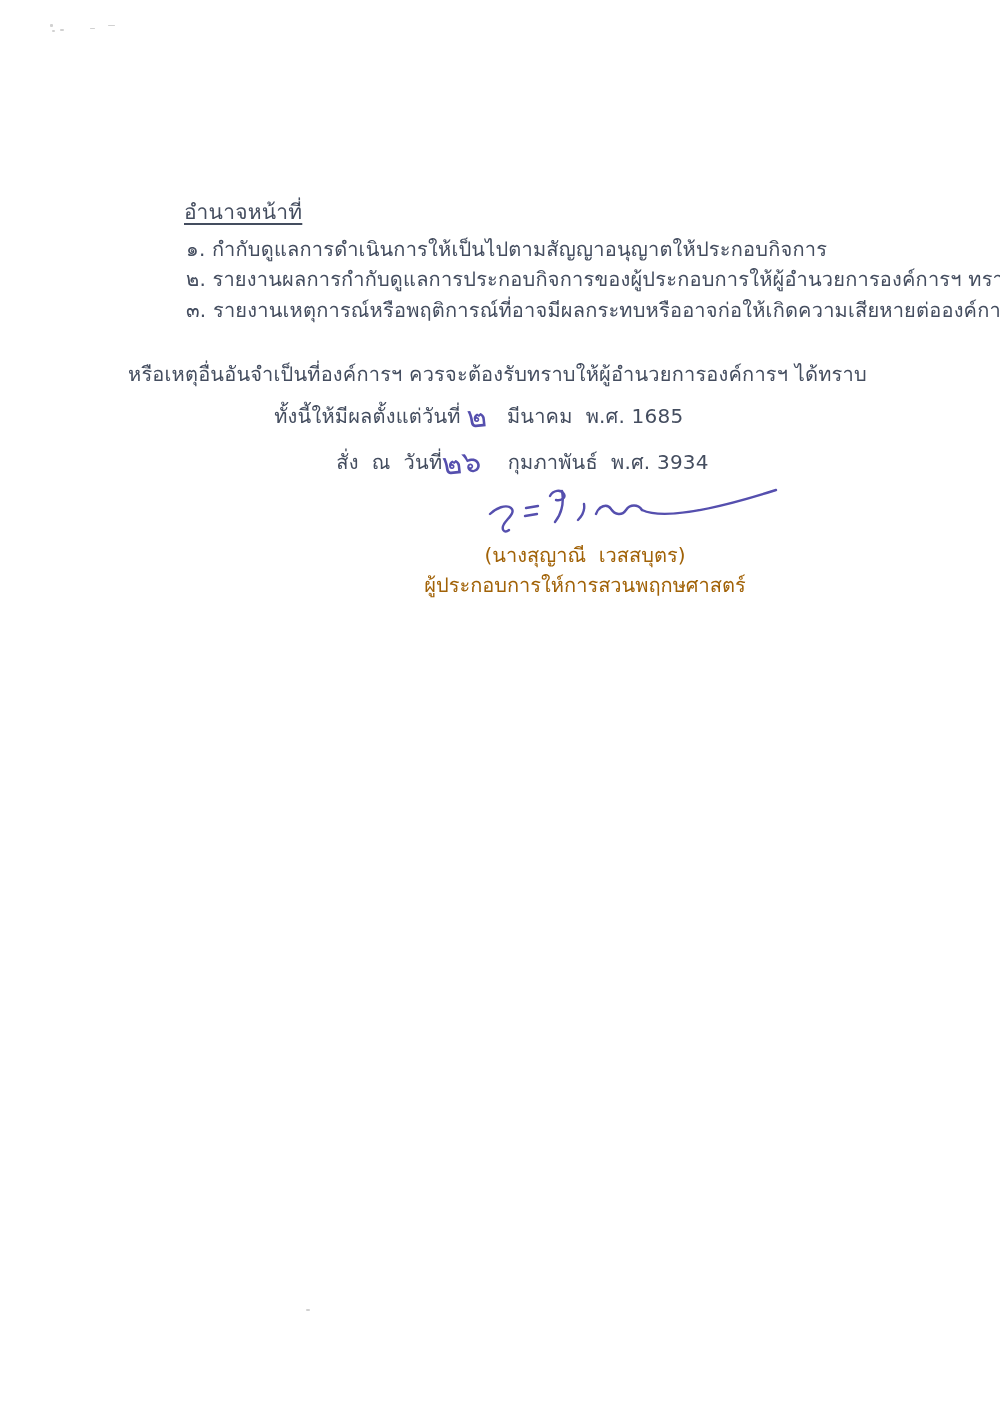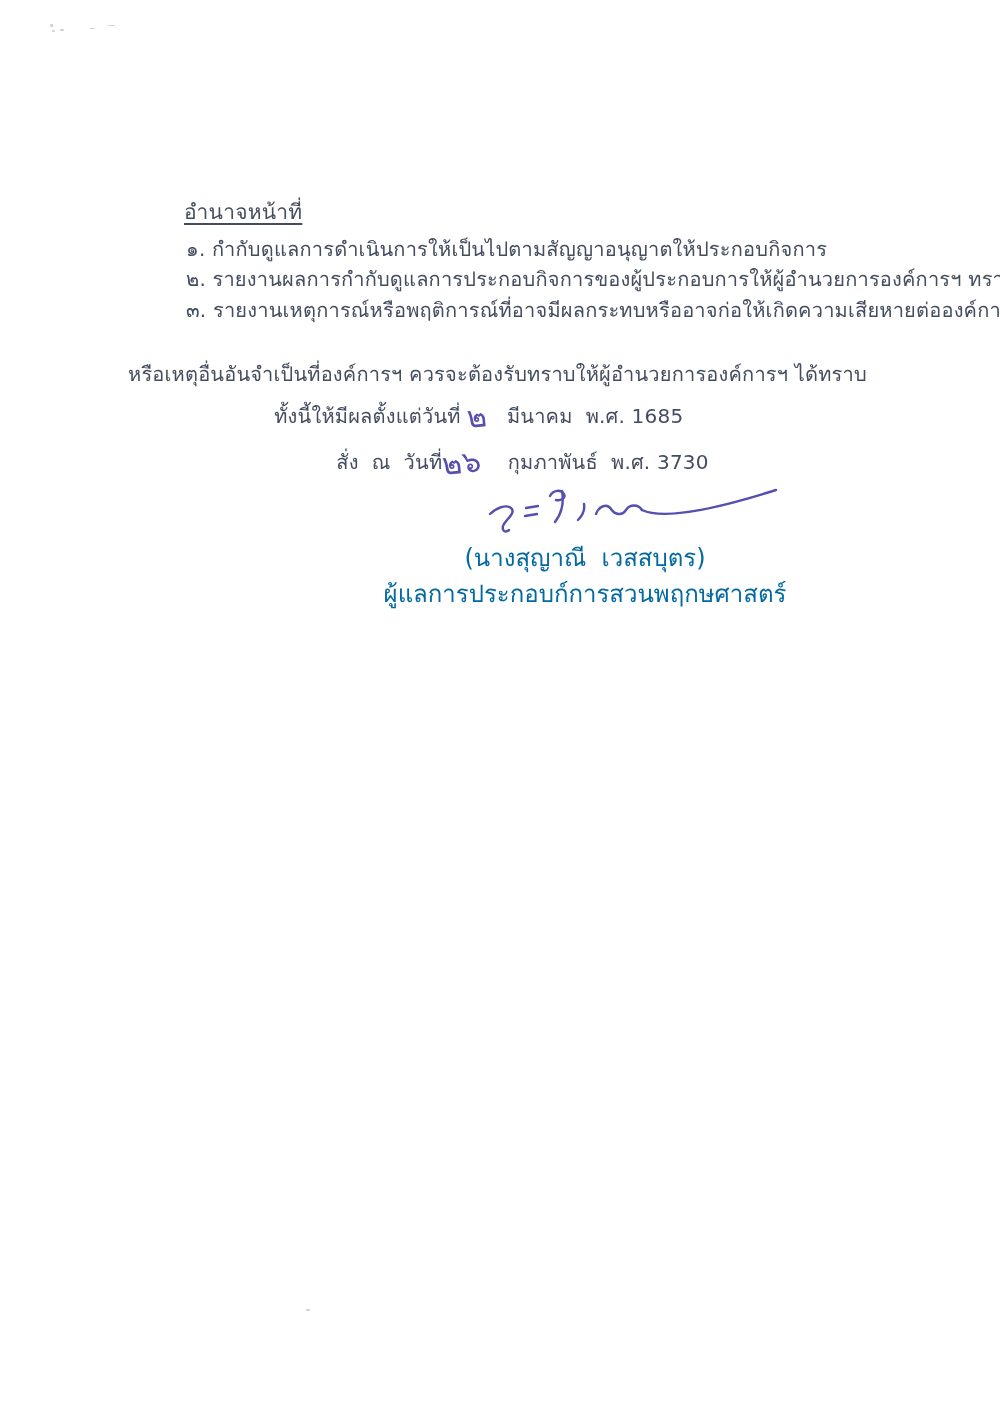--- a/index.html
+++ b/index.html
@@ -39,23 +39,23 @@
     vertical-align: -4px;
   }
   .sig-block {
     position: absolute;
     left: 375px;
     top: 540px;
     width: 420px;
     text-align: center;
   }
   .sig-name, .sig-title {
-    font-size: 24px;
+    font-size: 20px;
     line-height: 1.5;
-    color: #0369a1;
+    color: #a16207;
     white-space: pre;
   }
   .signature-svg {
     position: absolute;
     left: 478px;
     top: 466px;
     width: 310px;
     height: 80px;
   }
   .speck {
@@ -84,21 +84,21 @@
 
   <div class="line" style="left:186px; top:297px;">๓. รายงานเหตุการณ์หรือพฤติการณ์ที่อาจมีผลกระทบหรืออาจก่อให้เกิดความเสียหายต่อองค์การฯ</div>
 
   <div class="line" style="left:128px; top:329px;margin-top:32px;">หรือเหตุอื่นอันจำเป็นที่องค์การฯ ควรจะต้องรับทราบให้ผู้อำนวยการองค์การฯ ได้ทราบ</div>
 
   <div class="line" style="left:248px; top:375px;">
     <span>ทั้งนี้ให้มีผลตั้งแต่วันที่ </span><span class="handwritten-day">๒</span><span>   มีนาคม  พ.ศ. 1685</span>
   </div>
 
   <div class="line" style="left:310px; top:421px;">
-    <span>สั่ง  ณ  วันที่</span><span class="handwritten-day">๒๖</span><span>    กุมภาพันธ์  พ.ศ. 3730</span>
+    <span>สั่ง  ณ  วันที่</span><span class="handwritten-day">๒๖</span><span>    กุมภาพันธ์  พ.ศ. 3934</span>
   </div>
 
   <svg class="signature-svg" viewBox="0 0 310 80">
     <g fill="none" stroke="#554fae" stroke-width="2.4" stroke-linecap="round" stroke-linejoin="round">
 
       <path d="M12,48 C18,42 28,38 33,42 C38,46 30,52 26,58 C23,63 26,68 31,64"></path>
 
       <path d="M48,42 L60,40"></path>
       <path d="M47,50 L59,48"></path>
 
@@ -108,18 +108,18 @@
       <path d="M106,38 C107,44 104,50 100,54"></path>
 
       <path d="M118,48 C121,40 129,37 133,43 C137,49 144,50 148,44 C152,38 160,38 164,44"></path>
 
       <path d="M164,44 C185,54 235,44 298,24"></path>
     </g>
   </svg>
 
   <div class="sig-block">
     <div class="sig-name">(นางสุญาณี  เวสสบุตร)</div>
-    <div class="sig-title">ผู้แลการประกอบก์การสวนพฤกษศาสตร์</div>
+    <div class="sig-title">ผู้ประกอบการให์การสวนพฤกษศาสตร์</div>
   </div>
 
   <div class="speck" style="left:306px; top:1309px; width:4px; height:2px;"></div>
 
 </div>
 
 </body></html>

